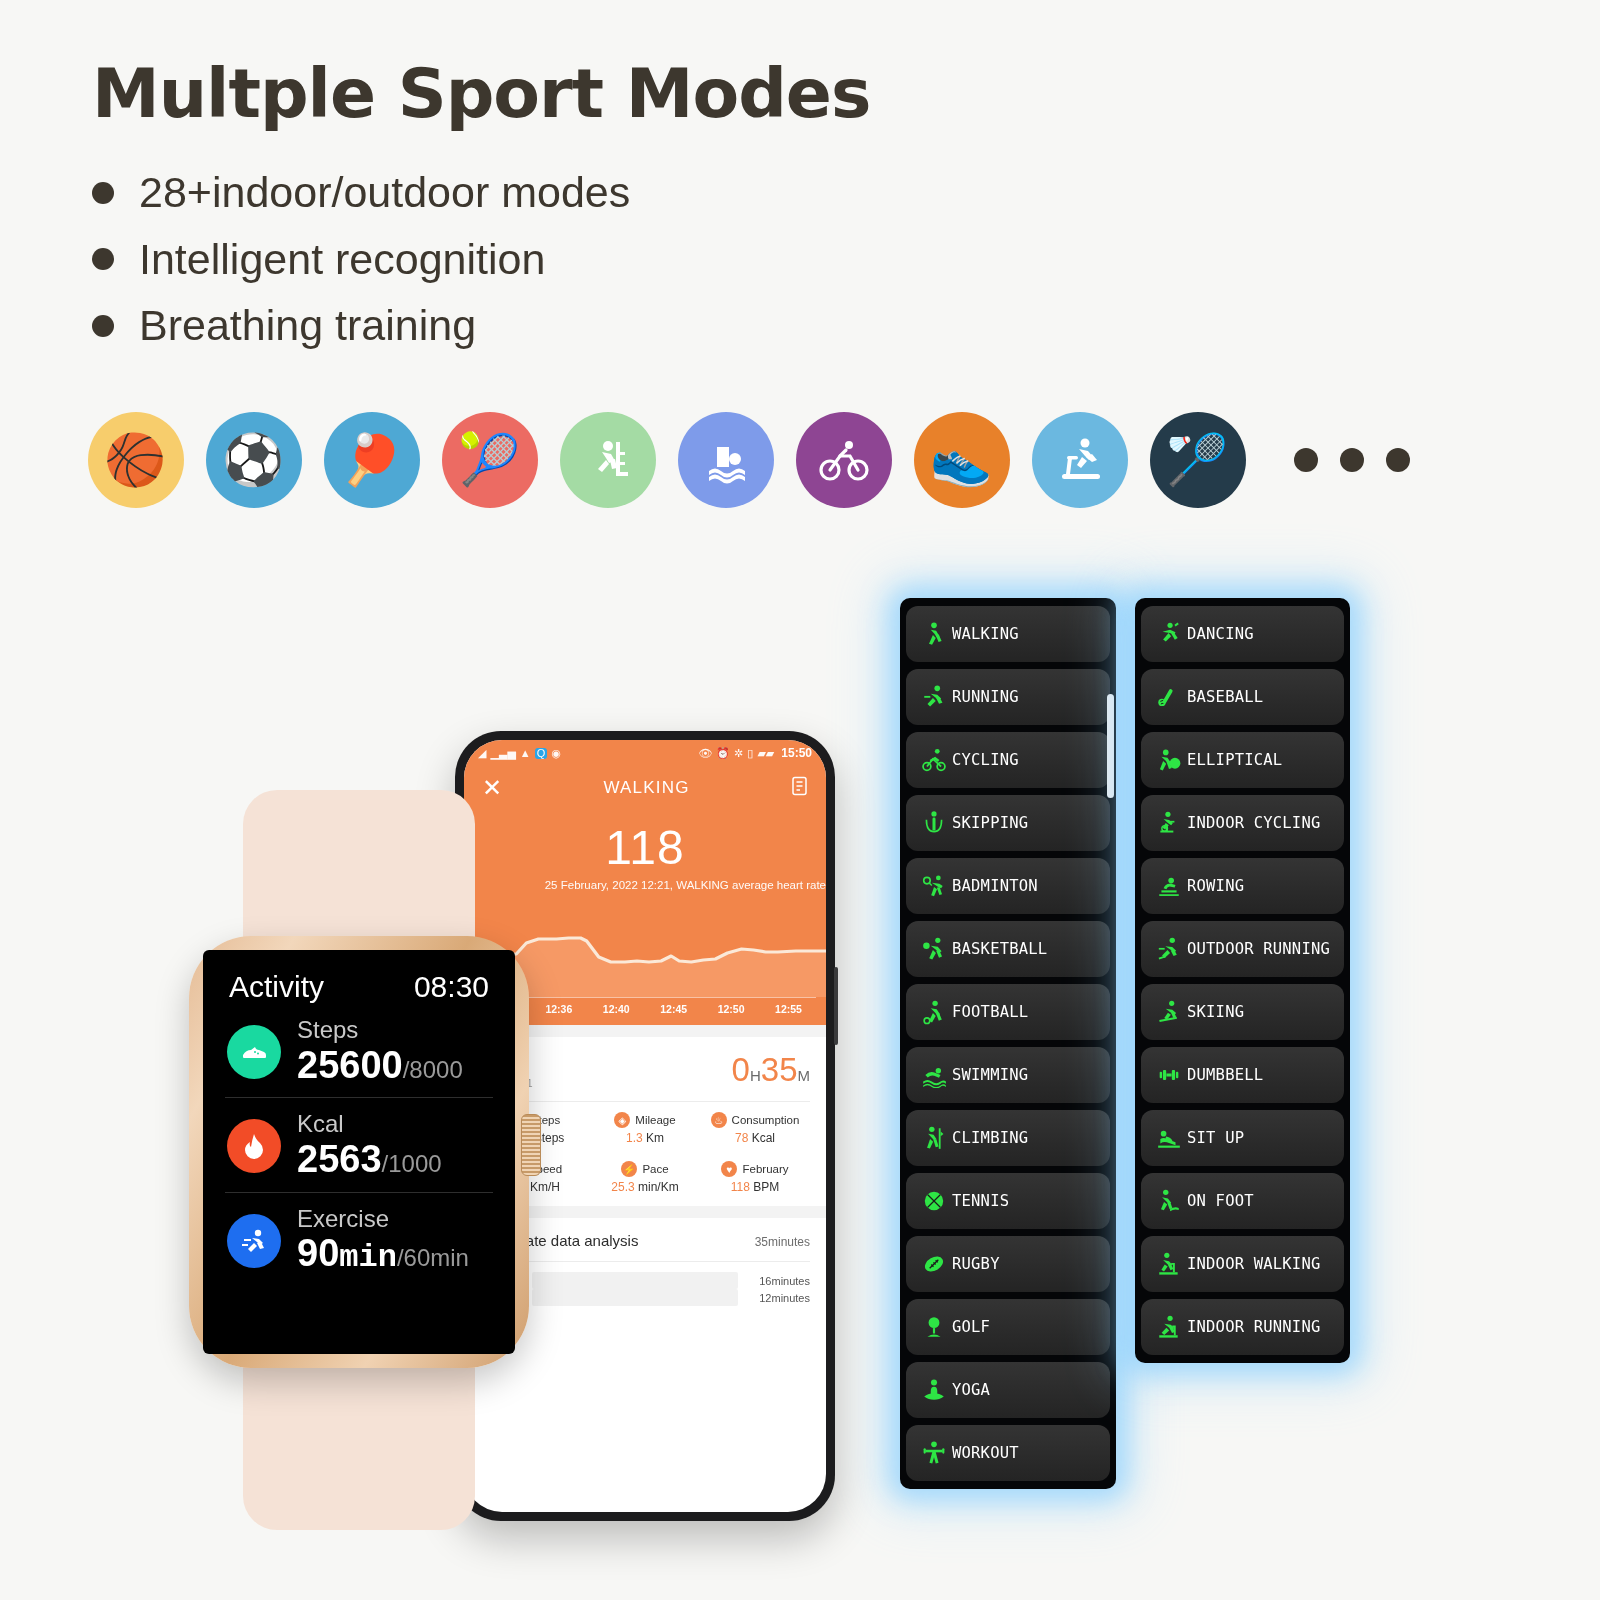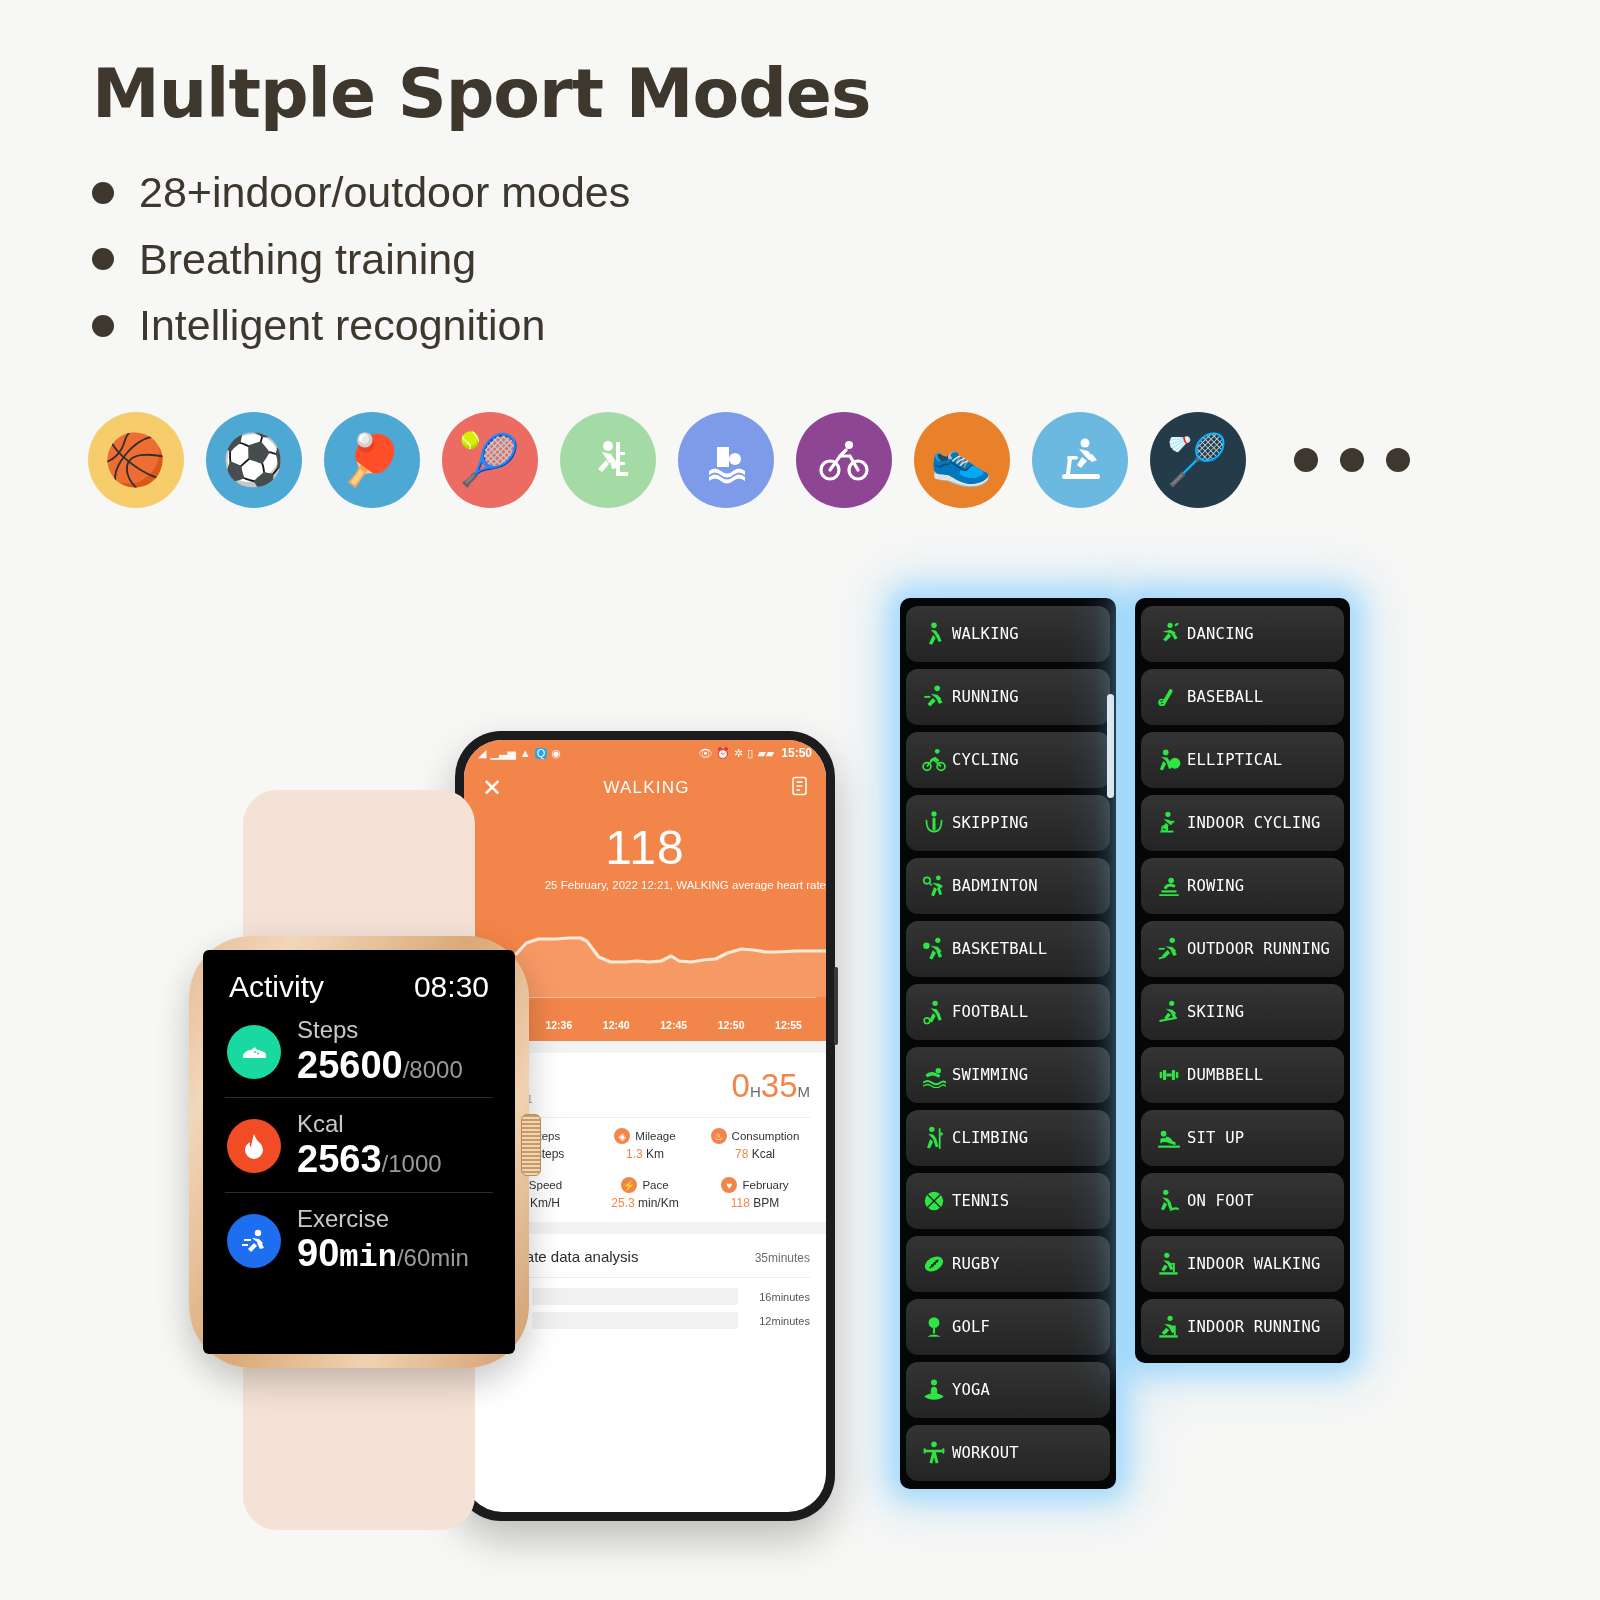--- a/index.html
+++ b/index.html
@@ -83,21 +83,21 @@
     padding: 10px 18px 4px;
   }
   .hr-title { font-size: 17px; letter-spacing: 1.2px; font-weight: 500; }
   .close-x { font-size: 24px; line-height: 1; font-weight: 300; }
   .hr-bpm { text-align: center; font-size: 48px; font-weight: 300; margin-top: 16px; letter-spacing: 1px;}
   .hr-sub { text-align: right; font-size: 11.5px; margin-top: 4px; opacity: .97; }
   .hr-chart { position: relative; height: 92px; margin-top: 14px; }
   .hr-chart svg { width: 100%; height: 100%; display: block; }
   .hr-axis {
     display: flex; justify-content: space-between;
-    padding: 21px 14px 4px; font-size: 10.5px; font-weight: bold;
+    padding: 5px 14px 4px; font-size: 10.5px; font-weight: bold;
     border-top: 1px solid rgba(255,255,255,.5); margin: 0 10px;
   }
 
   .gap { height: 12px; background: #f3f3f3; }
 
   .summary { background: #fff; padding: 14px 16px 12px; }
   .sum-top { display:flex; justify-content: flex-end; align-items: baseline; }
   .sum-date { font-size: 10.5px; color: #9b9b9b; flex: 1; align-self: flex-end; }
   .dur { color: #f2854a; font-weight: 400; }
   .dur .big { font-size: 33px; }
@@ -112,21 +112,21 @@
     justify-content: center; flex: none;
   }
   .stat-val { font-size: 12px; margin-top: 3px; color: #333; }
   .stat-val b { color: #f2854a; font-weight: 500; }
 
   .analysis { background: #fff; padding: 14px 16px 10px; }
   .an-head { display: flex; justify-content: space-between; align-items: baseline; }
   .an-title { font-size: 15px; color: #2d2d2d; }
   .an-total { font-size: 12px; color: #6d6d6d; }
   .an-divider { height: 1px; background: #ececec; margin: 12px 0 10px; }
-  .zone-row { display: flex; align-items: center; margin-bottom: 7px; font-size: 11px; color: #555; }
+  .zone-row { display: flex; align-items: center; font-size: 11px; color: #555; }
   .zone-name { width: 52px; flex: none; }
   .zone-track { flex: 1; height: 17px; background: #f1f1f1; border-radius: 2px; overflow: hidden; }
   .zone-fill { height: 100%; border-radius: 2px; }
   .zone-val { width: 72px; text-align: right; flex: none; color: #555; }
 
   
   .watch { position: absolute; left: 183px; top: 790px; width: 350px; height: 740px; z-index: 3; }
   .strap {
     position: absolute; left: 60px; width: 232px; background: #f5e2d6;
   }
@@ -199,25 +199,25 @@
 
 <div class="hero">
   <div class="hero-title">Multple Sport Modes</div>
   <div class="bullets">
     <div class="bullet-row">
       <span class="bullet-dot"></span>
       <span class="bullet-text">28+indoor/outdoor modes</span>
     </div>
     <div class="bullet-row">
       <span class="bullet-dot"></span>
-      <span class="bullet-text">Breathing training</span>
+      <span class="bullet-text">Intelligent recognition</span>
     </div>
     <div class="bullet-row">
       <span class="bullet-dot"></span>
-      <span class="bullet-text">Intelligent recognition</span>
+      <span class="bullet-text">Breathing training</span>
     </div>
   </div>
 </div>
 
 <div class="icon-row">
   <div class="sport-chip" style="background:#f7cd6c">🏀</div>
   <div class="sport-chip" style="background:#4ea8d4">⚽</div>
   <div class="sport-chip" style="background:#4ea8d4">🏓</div>
   <div class="sport-chip" style="background:#ec6b63">🎾</div>
   <div class="sport-chip" style="background:#a4dba4">

